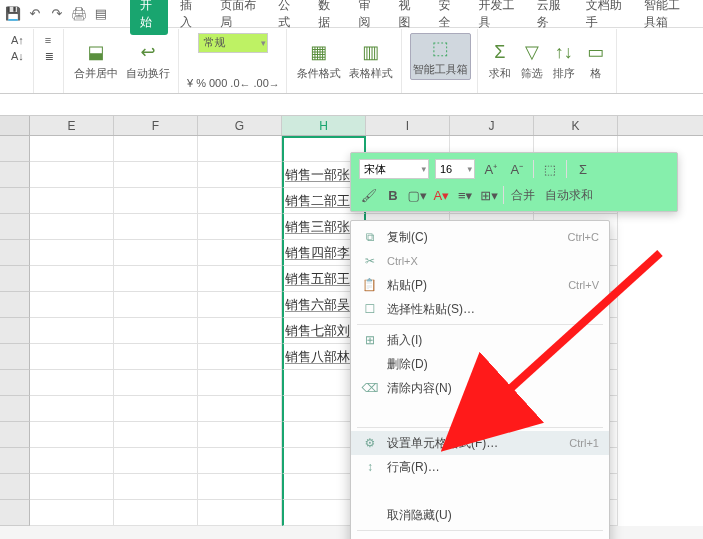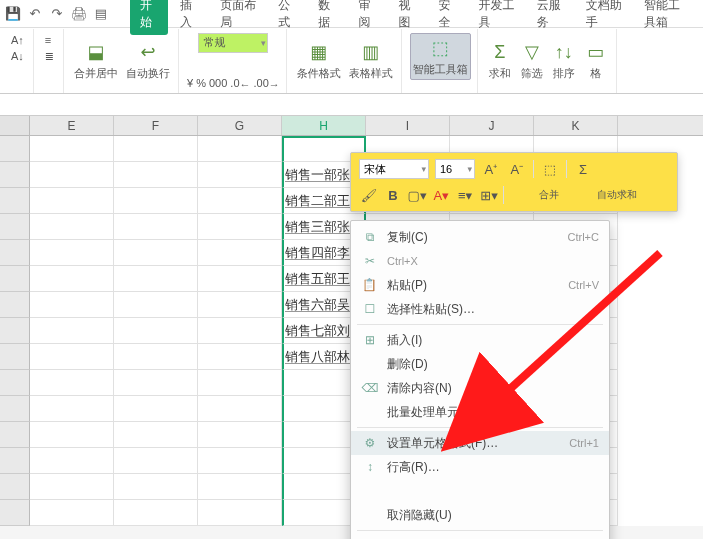--- a/index.html
+++ b/index.html
@@ -35,28 +35,28 @@
 .rowhdr { width: 30px; background: #e9e9e9; border-right: 1px solid #bbb; border-bottom: 1px solid #ccc; font-size: 12px; color: #555; text-align: center; line-height: 26px; }
 .cell { width: 84px; border-right: 1px solid #e0e0e0; border-bottom: 1px solid #e0e0e0; font-size: 13px; color: #333; display: flex; align-items: center; justify-content: center; background: #fff; }
 .sel-border-top { border-top: 2px solid #19a56f; }
 .sel-col-left { border-left: 2px solid #19a56f; }
 .sel-col-right { border-right: 2px solid #19a56f !important; }
 .sel-header { background: #cfeadd !important; color: #19a56f !important; }
 
 .datacell { font-weight: 500; text-decoration: underline; text-decoration-color: #999; text-underline-offset: 2px; }
 
 
-.minitb { position: absolute; top: 152px; left: 350px; width: 328px; background: #fde047; border: 1px solid #c8c8c8; box-shadow: 0 3px 10px rgba(0,0,0,.2); padding: 6px 8px; border-radius: 2px; }
+.minitb { position: absolute; top: 152px; left: 350px; width: 328px; background: #86efac; border: 1px solid #c8c8c8; box-shadow: 0 3px 10px rgba(0,0,0,.2); padding: 6px 8px; border-radius: 2px; }
 .minitb .r1 { display: flex; align-items: center; gap: 6px; margin-bottom: 6px; }
 .minitb .fontsel { border: 1px solid #ccc; height: 20px; padding: 0 14px 0 4px; font-size: 11px; display: inline-flex; align-items: center; position: relative; background: #fff; }
 .minitb .fontsel::after { content: '▾'; position: absolute; right: 2px; color: #888; font-size: 9px; }
 .minitb .ib { width: 20px; height: 20px; display: inline-flex; align-items: center; justify-content: center; font-size: 13px; color: #555; cursor: pointer; }
 .minitb .sep { width: 1px; height: 18px; background: #ddd; }
 .minitb .r2 { display: flex; align-items: center; gap: 4px; }
-.minitb .txtbtn { font-size: 10px; color: #555; padding: 0 3px; cursor: pointer; margin-left: 28px; }
+.minitb .txtbtn { font-size: 12px; color: #555; padding: 0 3px; cursor: pointer; }
 
 
 .ctx { position: absolute; top: 220px; left: 350px; width: 260px; background: #fdfdfd; border: 1px solid #c8c8c8; box-shadow: 0 4px 14px rgba(0,0,0,.25); padding: 4px 0; border-radius: 2px; font-size: 12px; color: #444; }
 .ctx .item { display: flex; align-items: center; height: 24px; padding: 0 10px 0 10px; cursor: pointer; }
 .ctx .item .cicon { width: 18px; height: 18px; margin-right: 8px; display: inline-flex; align-items: center; justify-content: center; color: #7a9; font-size: 12px; }
 .ctx .item .lbl { flex: 1; }
 .ctx .item .sc { color: #999; font-size: 11px; }
 .ctx .divider { height: 1px; background: #e3e3e3; margin: 3px 6px; }
 .ctx .item.hl { background: #e8eef0; }
 
@@ -378,21 +378,20 @@
     <div class="item">
       <span class="cicon"></span>
       <span class="lbl">删除(D)</span>
     </div>
     <div class="item">
       <span class="cicon">⌫</span>
       <span class="lbl">清除内容(N)</span>
     </div>
     <div class="item">
       <span class="cicon"></span>
-      <span class="lbl">批量处理单元格(P)</span>
     </div>
     <div class="divider"></div>
     <div class="item hl">
       <span class="cicon">⚙</span>
       <span class="lbl">设置单元格格式(F)…</span>
       <span class="sc">Ctrl+1</span>
     </div>
     <div class="item">
       <span class="cicon">↕</span>
       <span class="lbl">行高(R)…</span>

